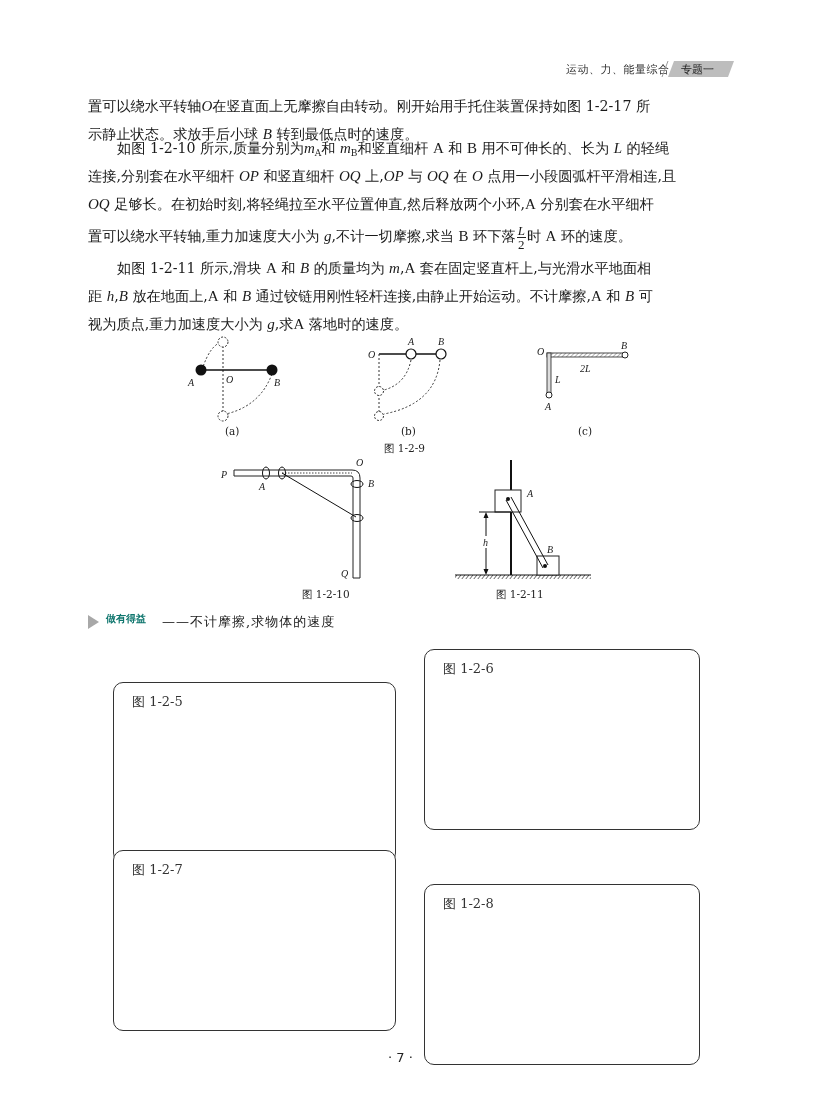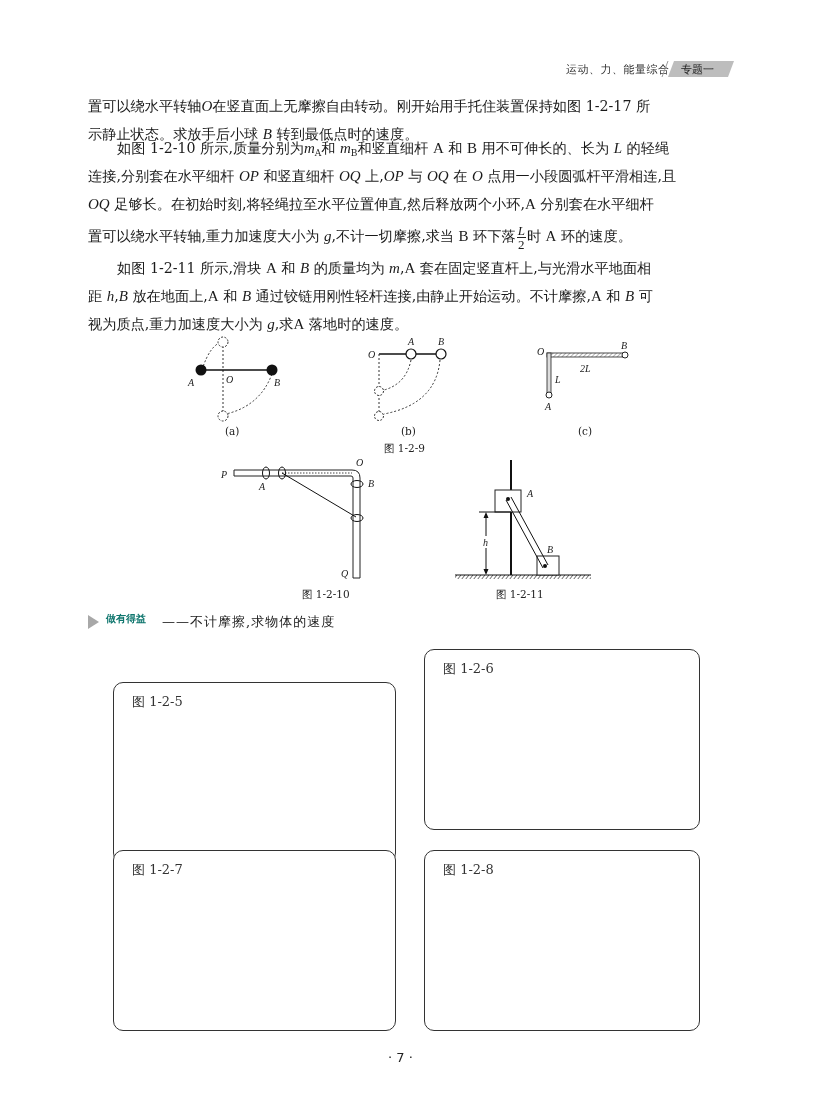--- a/index.html
+++ b/index.html
@@ -166,17 +166,17 @@
 
 <div class="box" style="left:113px;top:649px;width:281px;height:179px;margin-top:33px;">
   <span class="box-label">图 1-2-5</span>
 </div>
 <div class="box" style="left:424px;top:649px;width:274px;height:179px;">
   <span class="box-label">图 1-2-6</span>
 </div>
 <div class="box" style="left:113px;top:850px;width:281px;height:179px;">
   <span class="box-label">图 1-2-7</span>
 </div>
-<div class="box" style="left:424px;top:850px;width:274px;height:179px;">
+<div class="box" style="left:424px;top:884px;width:274px;height:179px;">
   <span class="box-label">图 1-2-8</span>
 </div>
 
 <span class="page-num">· 7 ·</span>
 
 </body></html>

